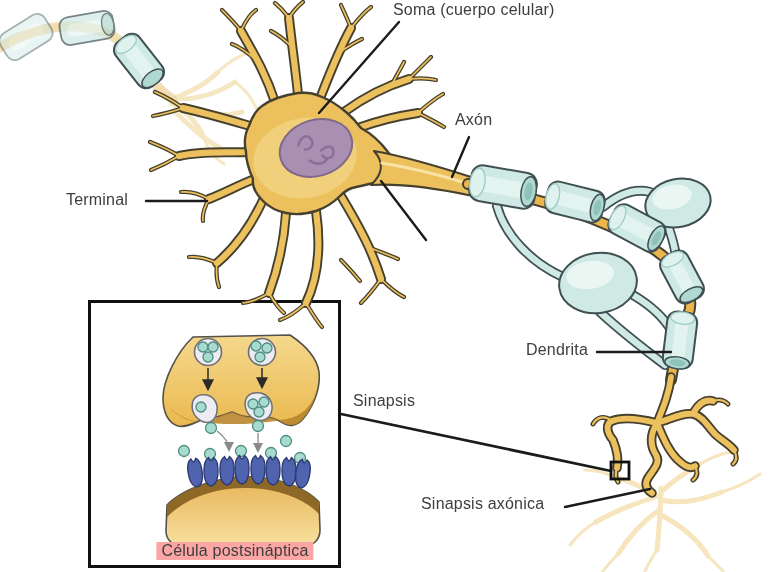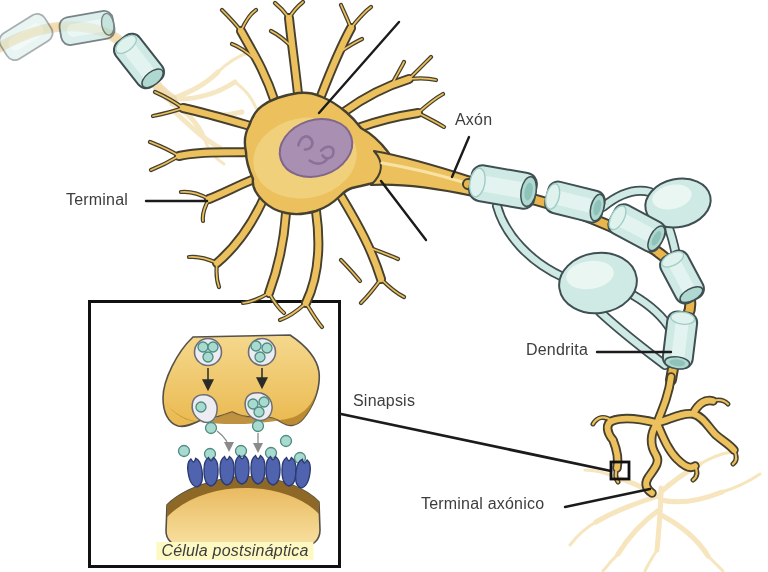--- a/index.html
+++ b/index.html
@@ -7,21 +7,21 @@
        font-family:"Liberation Sans", sans-serif;}
   .stage{position:absolute;inset:0;width:768px;height:572px;}
   svg.art{position:absolute;left:0;top:0;z-index:2;}
   .inset-box{position:absolute;left:88px;top:300px;width:253px;height:268px;
              box-sizing:border-box;border:3px solid var(--box_border,#111);
              background:#fff;z-index:1;}
   .lbl{position:absolute;z-index:3;color:var(--text,#3d3d3d);font-size:16px;
        letter-spacing:.2px;white-space:nowrap;line-height:18px;}
   .lbl.center{transform:translateX(-50%);}
   .lbl.right{text-align:right;}
-  .lbl.masked{background:#fef9c3;padding:0 5px;font-style:italic;}
+  .lbl.masked{background:#fca5a5;padding:0 5px;}
 </style>
 </head>
 <body>
 
 <div class="stage">
 
   <div class="inset-box"></div>
 
   <svg class="art" width="768" height="572" viewBox="0 0 768 572">
     <defs>
@@ -290,20 +290,21 @@
       <line x1="469" y1="137" x2="452" y2="177" stroke-width="2.4"></line>
       <line x1="146" y1="201" x2="207" y2="201" stroke-width="2.4"></line>
       <line x1="381" y1="181" x2="426" y2="240" stroke-width="2.4"></line>
       <line x1="597" y1="352" x2="671" y2="352" stroke-width="2.4"></line>
       <line x1="341" y1="414" x2="611" y2="471" stroke-width="2.8"></line>
       <line x1="565" y1="507" x2="650" y2="489" stroke-width="2.4"></line>
       <rect x="611" y="462" width="18" height="17" fill="none" stroke="var(--box_border)" stroke-width="2.8"></rect>
     </g>
   </svg>
 
+  <div class="lbl" style="left:393px;top:1px">Soma (cuerpo celular)</div>
   <div class="lbl" style="left:455px;top:111px">Axón</div>
   <div class="lbl" style="left:66px;top:191px">Terminal</div>
   <div class="lbl" style="left:526px;top:341px">Dendrita</div>
   <div class="lbl" style="left:353px;top:392px">Sinapsis</div>
-  <div class="lbl" style="left:421px;top:495px">Terminal axónico</div>
+  <div class="lbl" style="left:421px;top:495px">Sinapsis axónica</div>
 
   <div class="lbl center masked" style="left:235px;top:542px">Célula postsináptica</div>
 </div>
 
 </body></html>

